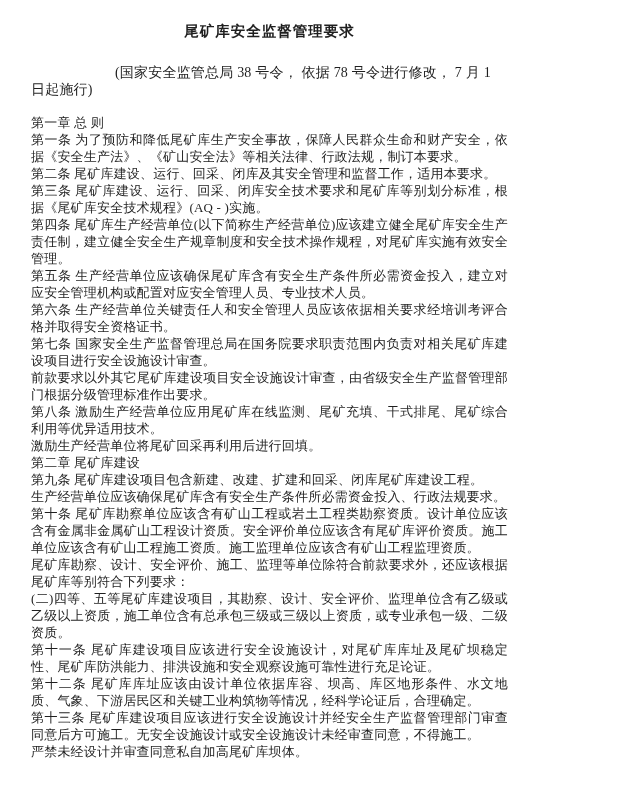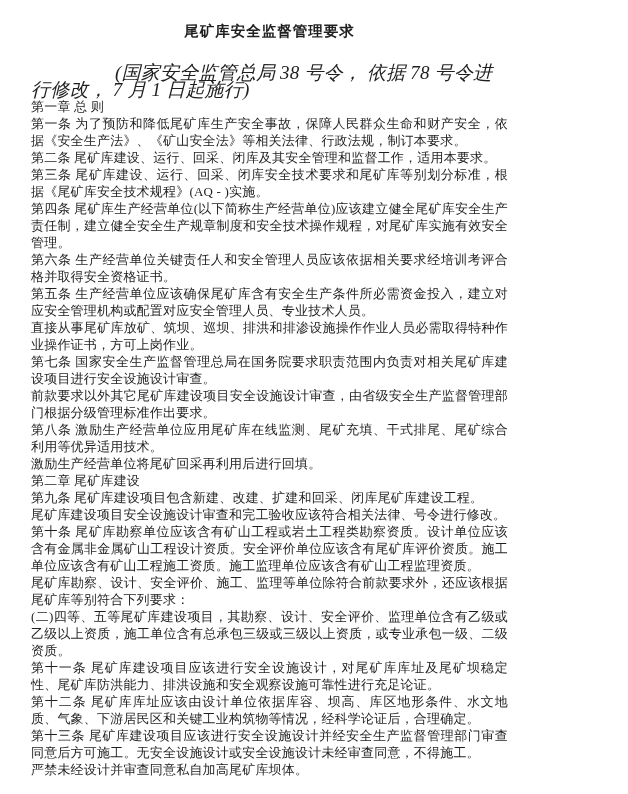--- a/index.html
+++ b/index.html
@@ -20,26 +20,25 @@
   }
   .doc-title {
     margin: 0;
     font-size: 14.5px;
     line-height: 18px;
     font-weight: bold;
     text-align: center;
     letter-spacing: 1px;
   }
   .doc-subtitle {
-    margin: 24px 0 0 0;
-    font-size: 19px;
+    margin: 24px 0 16px 0;
+    font-size: 14px;
     line-height: 17px;
     text-indent: 84px;
     letter-spacing: 0.2px;
-    font-style: italic;
   }
   .doc-body {
     margin: 0;
   }
   .doc-body p {
     margin: 0;
     font-size: 13px;
     line-height: 17px;
     text-align: justify;
     letter-spacing: 0.2px;
@@ -51,30 +50,29 @@
 
 <div class="page" style="color: rgb(31, 31, 31); background: rgb(255, 255, 255);">
   <h1 class="doc-title">尾矿库安全监督管理要求</h1>
   <p class="doc-subtitle">(国家安全监管总局 38 号令， 依据 78 号令进行修改， 7 月 1 日起施行)</p>
   <div class="doc-body">
       <p>第一章 总 则</p>
       <p>第一条 为了预防和降低尾矿库生产安全事故，保障人民群众生命和财产安全，依据《安全生产法》、《矿山安全法》等相关法律、行政法规，制订本要求。</p>
       <p>第二条 尾矿库建设、运行、回采、闭库及其安全管理和监督工作，适用本要求。</p>
       <p>第三条 尾矿库建设、运行、回采、闭库安全技术要求和尾矿库等别划分标准，根据《尾矿库安全技术规程》(AQ - )实施。</p>
       <p>第四条 尾矿库生产经营单位(以下简称生产经营单位)应该建立健全尾矿库安全生产责任制，建立健全安全生产规章制度和安全技术操作规程，对尾矿库实施有效安全管理。</p>
+      <p>第五条 生产经营单位应该确保尾矿库含有安全生产条件所必需资金投入，建立对应安全管理机构或配置对应安全管理人员、专业技术人员。</p>
       <p>第六条 生产经营单位关键责任人和安全管理人员应该依据相关要求经培训考评合格并取得安全资格证书。</p>
-      <p>第五条 生产经营单位应该确保尾矿库含有安全生产条件所必需资金投入，建立对应安全管理机构或配置对应安全管理人员、专业技术人员。</p>
-      <p>直接从事尾矿库放矿、筑坝、巡坝、排洪和排渗设施操作作业人员必需取得特种作业操作证书，方可上岗作业。</p>
       <p>第七条 国家安全生产监督管理总局在国务院要求职责范围内负责对相关尾矿库建设项目进行安全设施设计审查。</p>
       <p>前款要求以外其它尾矿库建设项目安全设施设计审查，由省级安全生产监督管理部门根据分级管理标准作出要求。</p>
       <p>第八条 激励生产经营单位应用尾矿库在线监测、尾矿充填、干式排尾、尾矿综合利用等优异适用技术。</p>
       <p>激励生产经营单位将尾矿回采再利用后进行回填。</p>
       <p>第二章 尾矿库建设</p>
       <p>第九条 尾矿库建设项目包含新建、改建、扩建和回采、闭库尾矿库建设工程。</p>
-      <p>尾矿库建设项目安全设施设计审查和完工验收应该符合相关法律、号令进行修改。</p>
+      <p>生产经营单位应该确保尾矿库含有安全生产条件所必需资金投入、行政法规要求。</p>
       <p>第十条 尾矿库勘察单位应该含有矿山工程或岩土工程类勘察资质。设计单位应该含有金属非金属矿山工程设计资质。安全评价单位应该含有尾矿库评价资质。施工单位应该含有矿山工程施工资质。施工监理单位应该含有矿山工程监理资质。</p>
       <p>尾矿库勘察、设计、安全评价、施工、监理等单位除符合前款要求外，还应该根据尾矿库等别符合下列要求：</p>
       <p>(二)四等、五等尾矿库建设项目，其勘察、设计、安全评价、监理单位含有乙级或乙级以上资质，施工单位含有总承包三级或三级以上资质，或专业承包一级、二级资质。</p>
       <p>第十一条 尾矿库建设项目应该进行安全设施设计，对尾矿库库址及尾矿坝稳定性、尾矿库防洪能力、排洪设施和安全观察设施可靠性进行充足论证。</p>
       <p>第十二条 尾矿库库址应该由设计单位依据库容、坝高、库区地形条件、水文地质、气象、下游居民区和关键工业构筑物等情况，经科学论证后，合理确定。</p>
       <p>第十三条 尾矿库建设项目应该进行安全设施设计并经安全生产监督管理部门审查同意后方可施工。无安全设施设计或安全设施设计未经审查同意，不得施工。</p>
       <p>严禁未经设计并审查同意私自加高尾矿库坝体。</p>
     </div>
 </div>
 

